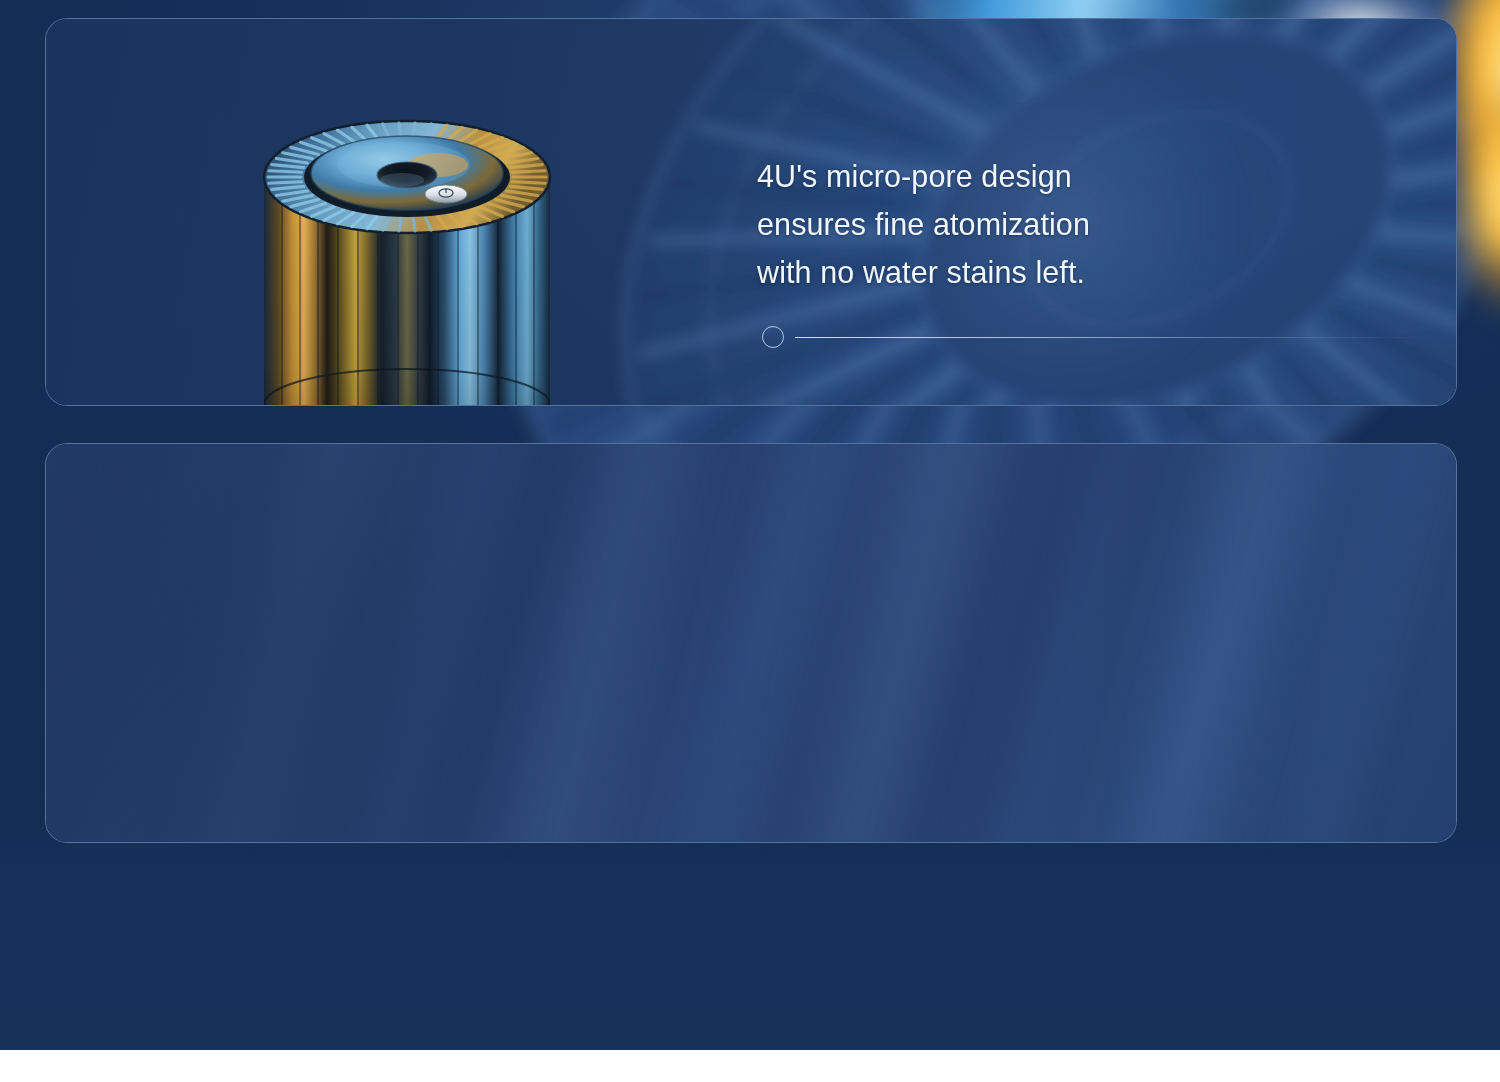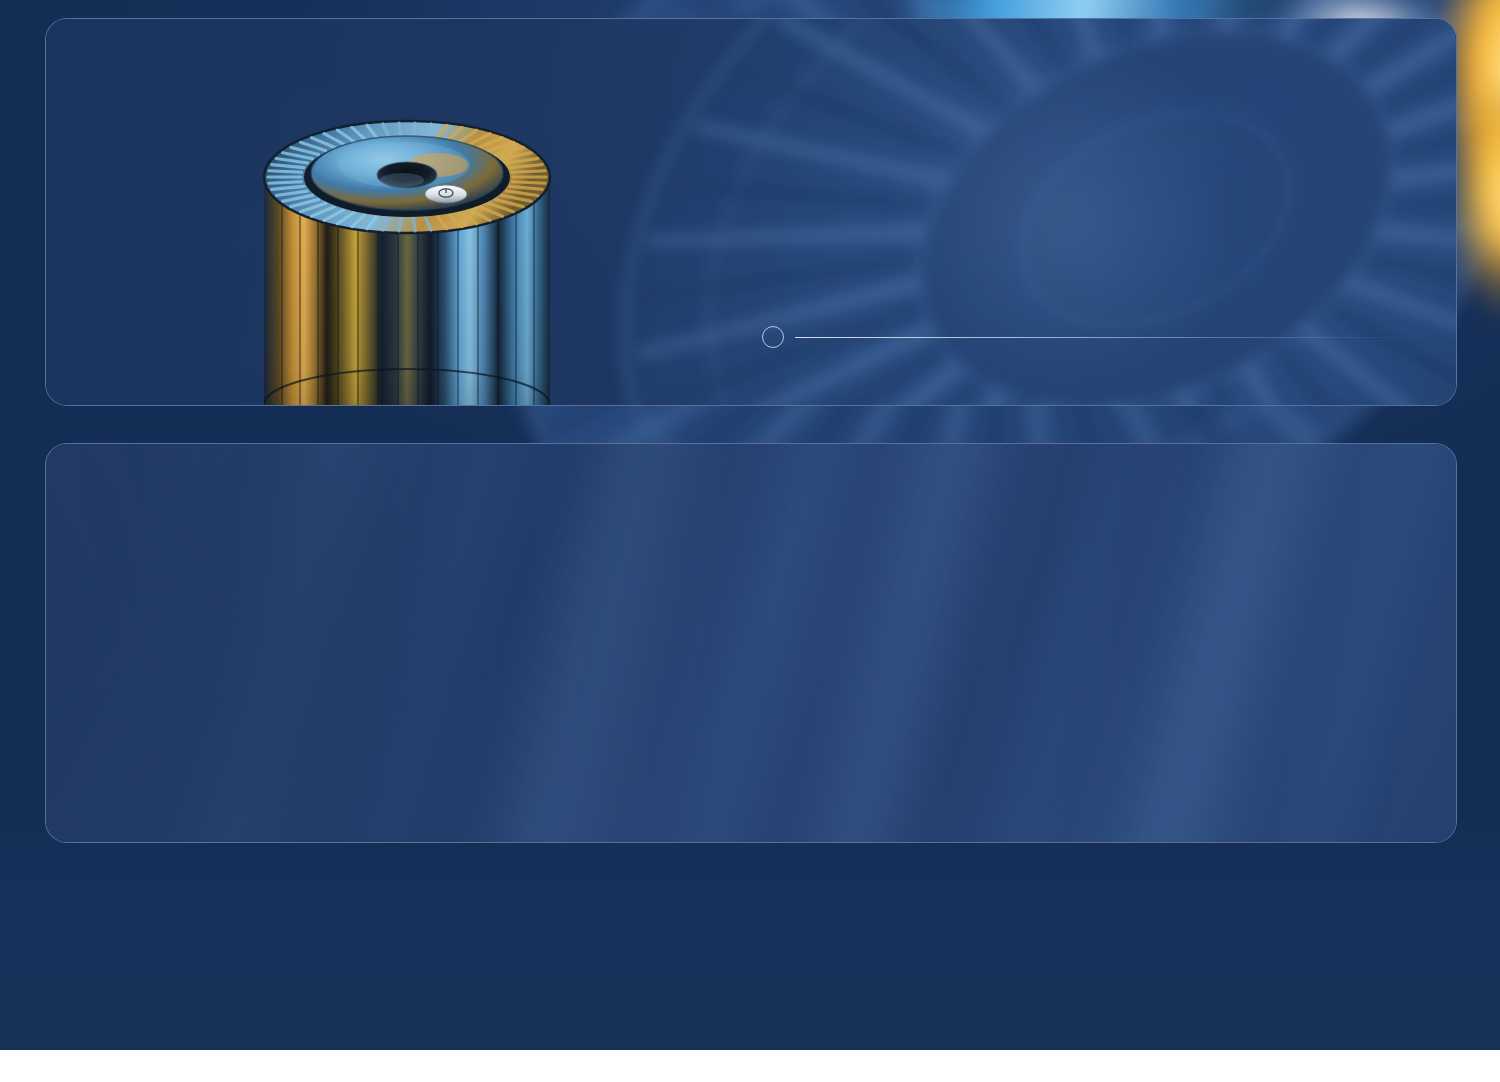--- a/index.html
+++ b/index.html
@@ -494,20 +494,25 @@
       <ellipse cx="160" cy="75" rx="22" ry="7" fill="#6d96b4" opacity="0.28"></ellipse>
 
       <g>
         <ellipse cx="204" cy="89" rx="21" ry="9" fill="url(#btn1G)"></ellipse>
         <ellipse cx="204" cy="89" rx="21" ry="9" fill="none" stroke="#6f7d89" stroke-width="0.9"></ellipse>
         <ellipse cx="204" cy="88" rx="7" ry="4.2" fill="none" stroke="#3c4a57" stroke-width="1.3"></ellipse>
         <line x1="204" y1="83.5" x2="204" y2="88" stroke="#3c4a57" stroke-width="1.3"></line>
       </g>
     </svg>
 
+    <div class="text-block" id="text-1">
+      <div class="headline">4U's micro-pore design
+ensures fine atomization
+with no water stains left.</div>
+    </div>
     <div class="divider" id="divider-1">
       <span class="divider-dot"></span>
       <span class="divider-rule"></span>
     </div>
   </div>
 
   <div class="card" id="card-2">
     <div class="card-bg">
       <div class="c2-base"></div>
       <div class="c2-streaks" id="c2-streaks">

